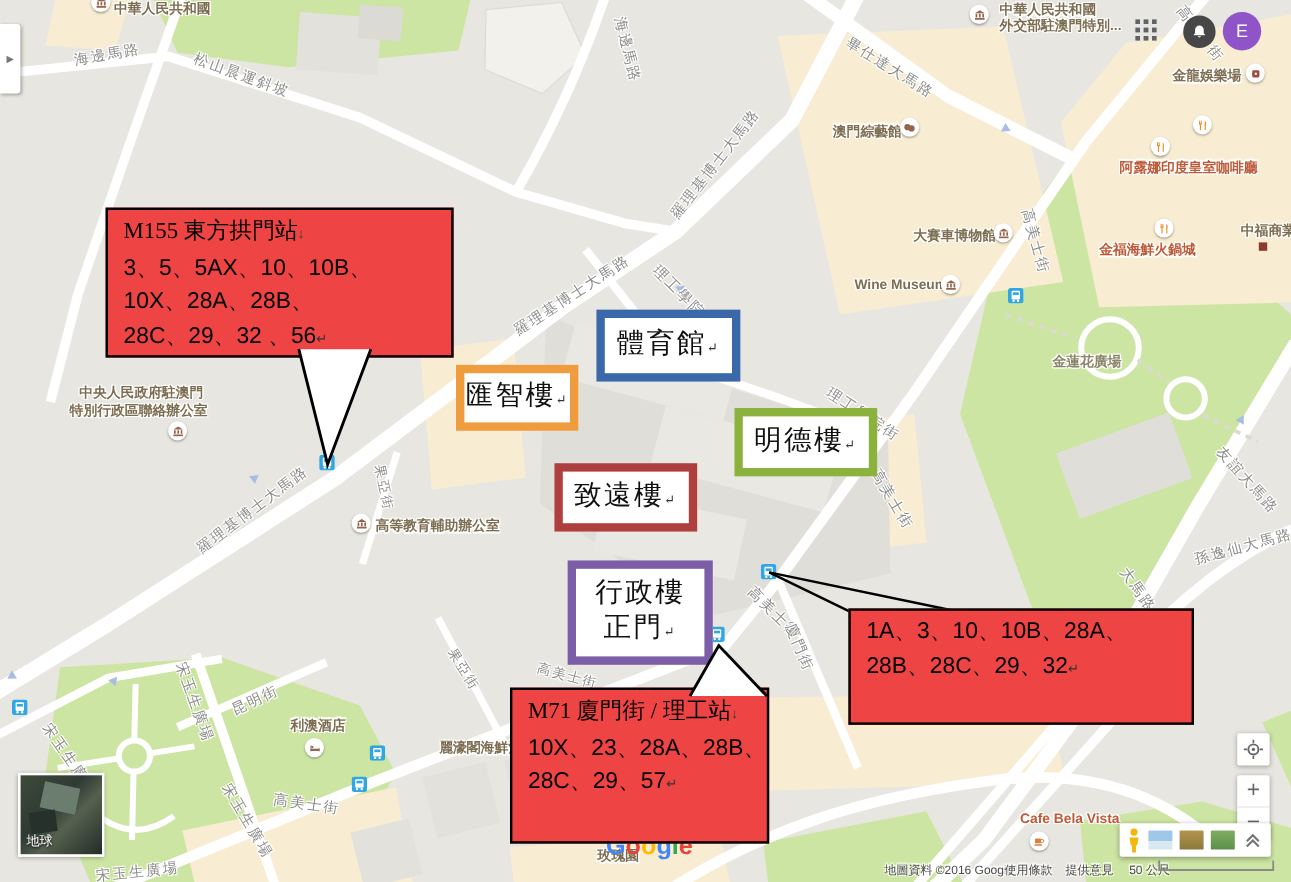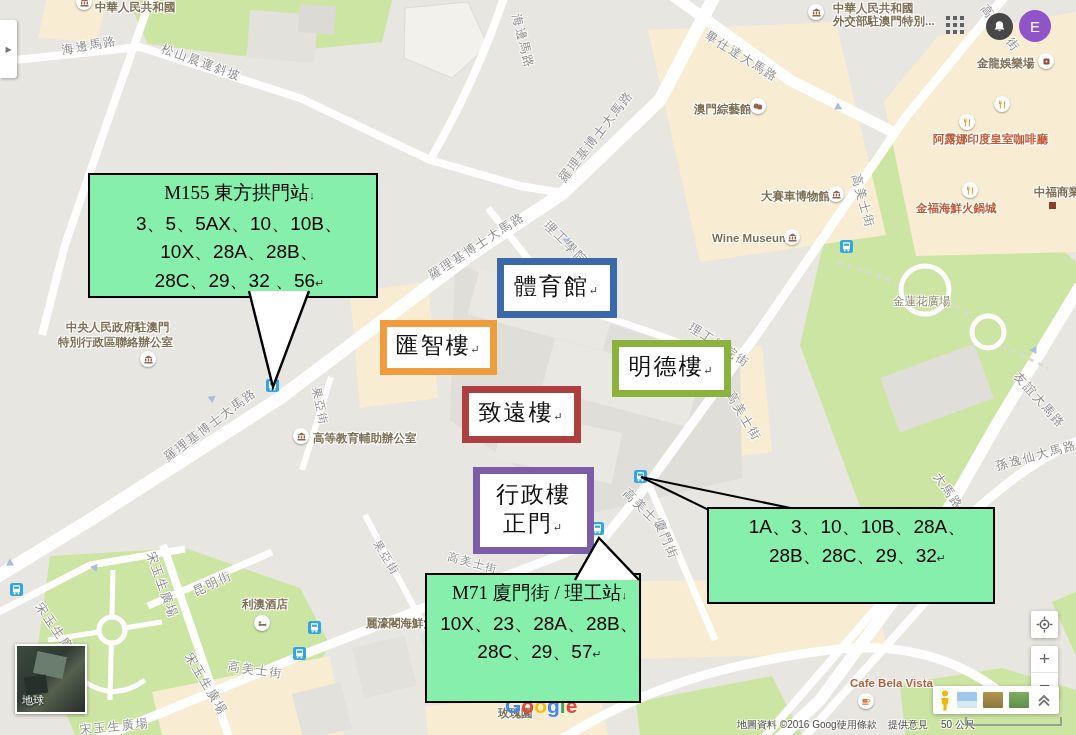--- a/index.html
+++ b/index.html
@@ -8,27 +8,27 @@
   svg{display:block;}
   .abs{position:absolute;}
   
   .st{position:absolute;color:#8a8a8a;font-size:12px;white-space:nowrap;letter-spacing:2px;
       transform-origin:0 50%;z-index:3;
       text-shadow:-1px -1px 0 #fff,1px -1px 0 #fff,-1px 1px 0 #fff,1px 1px 0 #fff,0 0 2px #fff;}
   
   .poi{position:absolute;color:#7d6e52;font-size:11.5px;white-space:nowrap;z-index:4;font-weight:bold;
       text-shadow:-1px -1px 0 #fff,1px -1px 0 #fff,-1px 1px 0 #fff,1px 1px 0 #fff,0 0 2px #fff;}
   .poi.red{color:#bf5a38;}
-  .poi.olive{color:#8b8468;font-weight:normal;margin-left:16px;}
+  .poi.olive{color:#8b8468;font-weight:bold;}
   .picon{position:absolute;width:16px;height:16px;background:#fff;border-radius:50%;z-index:4;
          box-shadow:0 1px 2px rgba(0,0,0,.35);display:flex;align-items:center;justify-content:center;}
   .bus{position:absolute;width:13px;height:13px;z-index:5;}
   
-  .callout{position:absolute;background:#86efac;border:2.4px solid #000;z-index:22;color:#000;
-           font-size:19px;line-height:28.5px;padding:4px 0 0 13px;box-sizing:border-box;white-space:nowrap;text-align:center;}
+  .callout{position:absolute;background:#ef4444;border:2.4px solid #000;z-index:22;color:#000;
+           font-size:19px;line-height:28.5px;padding:4px 0 0 13px;box-sizing:border-box;white-space:nowrap;}
   .callout .t{font-family:"Liberation Serif","DejaVu Serif",serif;}
   .callout .r{font-family:"Liberation Sans","DejaVu Sans",sans-serif;}
   .mark{font-size:11px;color:#333;}
   
   .cbox{position:absolute;background:#fff;border-style:solid;border-width:7px;z-index:15;
         display:flex;flex-direction:column;align-items:center;justify-content:center;
         font-family:"Liberation Serif","DejaVu Serif",serif;font-size:23px;color:#111;
         letter-spacing:2px;line-height:29px;box-sizing:border-box;text-align:center;}
   
   .ctl{position:absolute;background:#fff;border-radius:2px;box-shadow:0 1px 4px rgba(0,0,0,.3);z-index:30;}
@@ -380,21 +380,21 @@
   </div>
 
   <svg class="abs" width="1076" height="735" style="left:0;top:0;z-index:19;pointer-events:none">
     <line x1="641" y1="477" x2="713" y2="512" stroke="#000" stroke-width="2"></line>
     <line x1="641" y1="477" x2="800" y2="510" stroke="#000" stroke-width="2"></line>
   </svg>
 
   <div class="cbox" style="left: 497px; top: 258px; width: 120px; height: 60px; border-color: rgb(58, 104, 169);">
     <div><span>體育館</span><span class="mark">↵</span></div>
   </div>
-  <div class="cbox" style="left: 380px; top: 320px; width: 117px; height: 55px; border-color: rgb(238, 156, 61);">
+  <div class="cbox" style="left: 380px; top: 304px; width: 102px; height: 55px; border-color: rgb(238, 156, 61);">
     <div><span>匯智樓</span><span class="mark">↵</span></div>
   </div>
   <div class="cbox" style="left: 612px; top: 340px; width: 119px; height: 57px; border-color: rgb(140, 178, 62);">
     <div><span>明德樓</span><span class="mark">↵</span></div>
   </div>
   <div class="cbox" style="left: 462px; top: 386px; width: 119px; height: 57px; border-color: rgb(174, 63, 63);">
     <div><span>致遠樓</span><span class="mark">↵</span></div>
   </div>
   <div class="cbox" style="left: 473px; top: 467px; width: 121px; height: 87px; border-color: rgb(123, 94, 167);">
     <div>行政樓</div>

